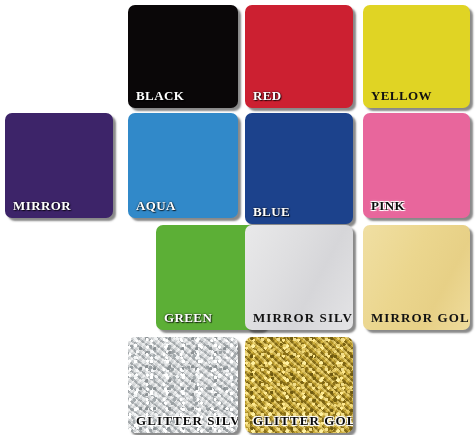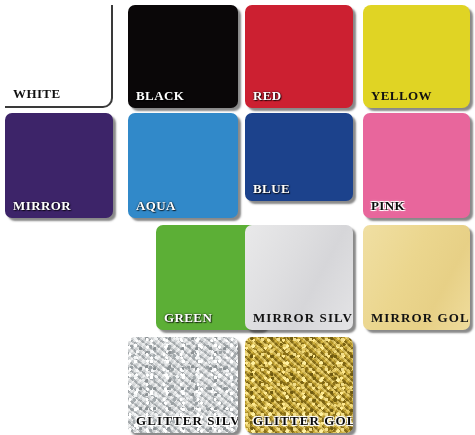--- a/index.html
+++ b/index.html
@@ -146,39 +146,36 @@
   .tex-mirror-gold {
     background-color: #ecd793;
     background-image: linear-gradient(118deg,
         #f0dfa3 0%, #ebd68e 42%, #e7d086 70%, #efdc9c 100%);
   }
 </style>
 </head>
 <body>
 
 <div id="swatch-board" style="background: rgb(255, 255, 255);">
-    <div class="swatch is-white" style="left: 5px; top: 5px; width: 108px; height: 103px; background: rgb(255, 255, 255);">
-      <span class="swatch-label label-plain-dark">WHITE</span>
-    </div>
     <div class="swatch" style="left: 245px; top: 5px; width: 108px; height: 103px; background: rgb(204, 32, 49);">
       <span class="swatch-label label-light">RED</span>
     </div>
     <div class="swatch" style="left: 128px; top: 5px; width: 110px; height: 103px; background: rgb(10, 7, 8);">
       <span class="swatch-label label-light">BLACK</span>
     </div>
-    <div class="swatch" style="left: 363px; top: 5px; width: 107px; height: 103px; background: rgb(224, 212, 36); border-radius: 8px;">
+    <div class="swatch" style="left: 363px; top: 5px; width: 107px; height: 103px; background: rgb(224, 212, 36);">
       <span class="swatch-label label-plain-dark">YELLOW</span>
     </div>
     <div class="swatch" style="left: 5px; top: 113px; width: 108px; height: 105px; background: rgb(61, 36, 105);">
       <span class="swatch-label label-light">MIRROR</span>
     </div>
     <div class="swatch" style="left: 128px; top: 113px; width: 110px; height: 105px; background: rgb(49, 137, 201);">
       <span class="swatch-label label-light">AQUA</span>
     </div>
-    <div class="swatch" style="left: 245px; top: 113px; width: 108px; height: 88px; background: rgb(28, 66, 140);">
+    <div class="swatch" style="left: 245px; top: 113px; width: 108px; height: 111px; background: rgb(28, 66, 140);">
       <span class="swatch-label label-light">BLUE</span>
     </div>
     <div class="swatch" style="left: 363px; top: 113px; width: 107px; height: 105px; background: rgb(232, 102, 156);">
       <span class="swatch-label label-dark">PINK</span>
     </div>
     <div class="swatch" style="left: 128px; top: 225px; width: 110px; height: 105px; background: rgb(92, 175, 54); margin-left: 28px;">
       <span class="swatch-label label-light">GREEN</span>
     </div>
     <div class="swatch tex-mirror-silver" style="left: 245px; top: 225px; width: 108px; height: 105px;">
       <span class="swatch-label label-plain-dark label-wide">MIRROR  SILVER</span>

